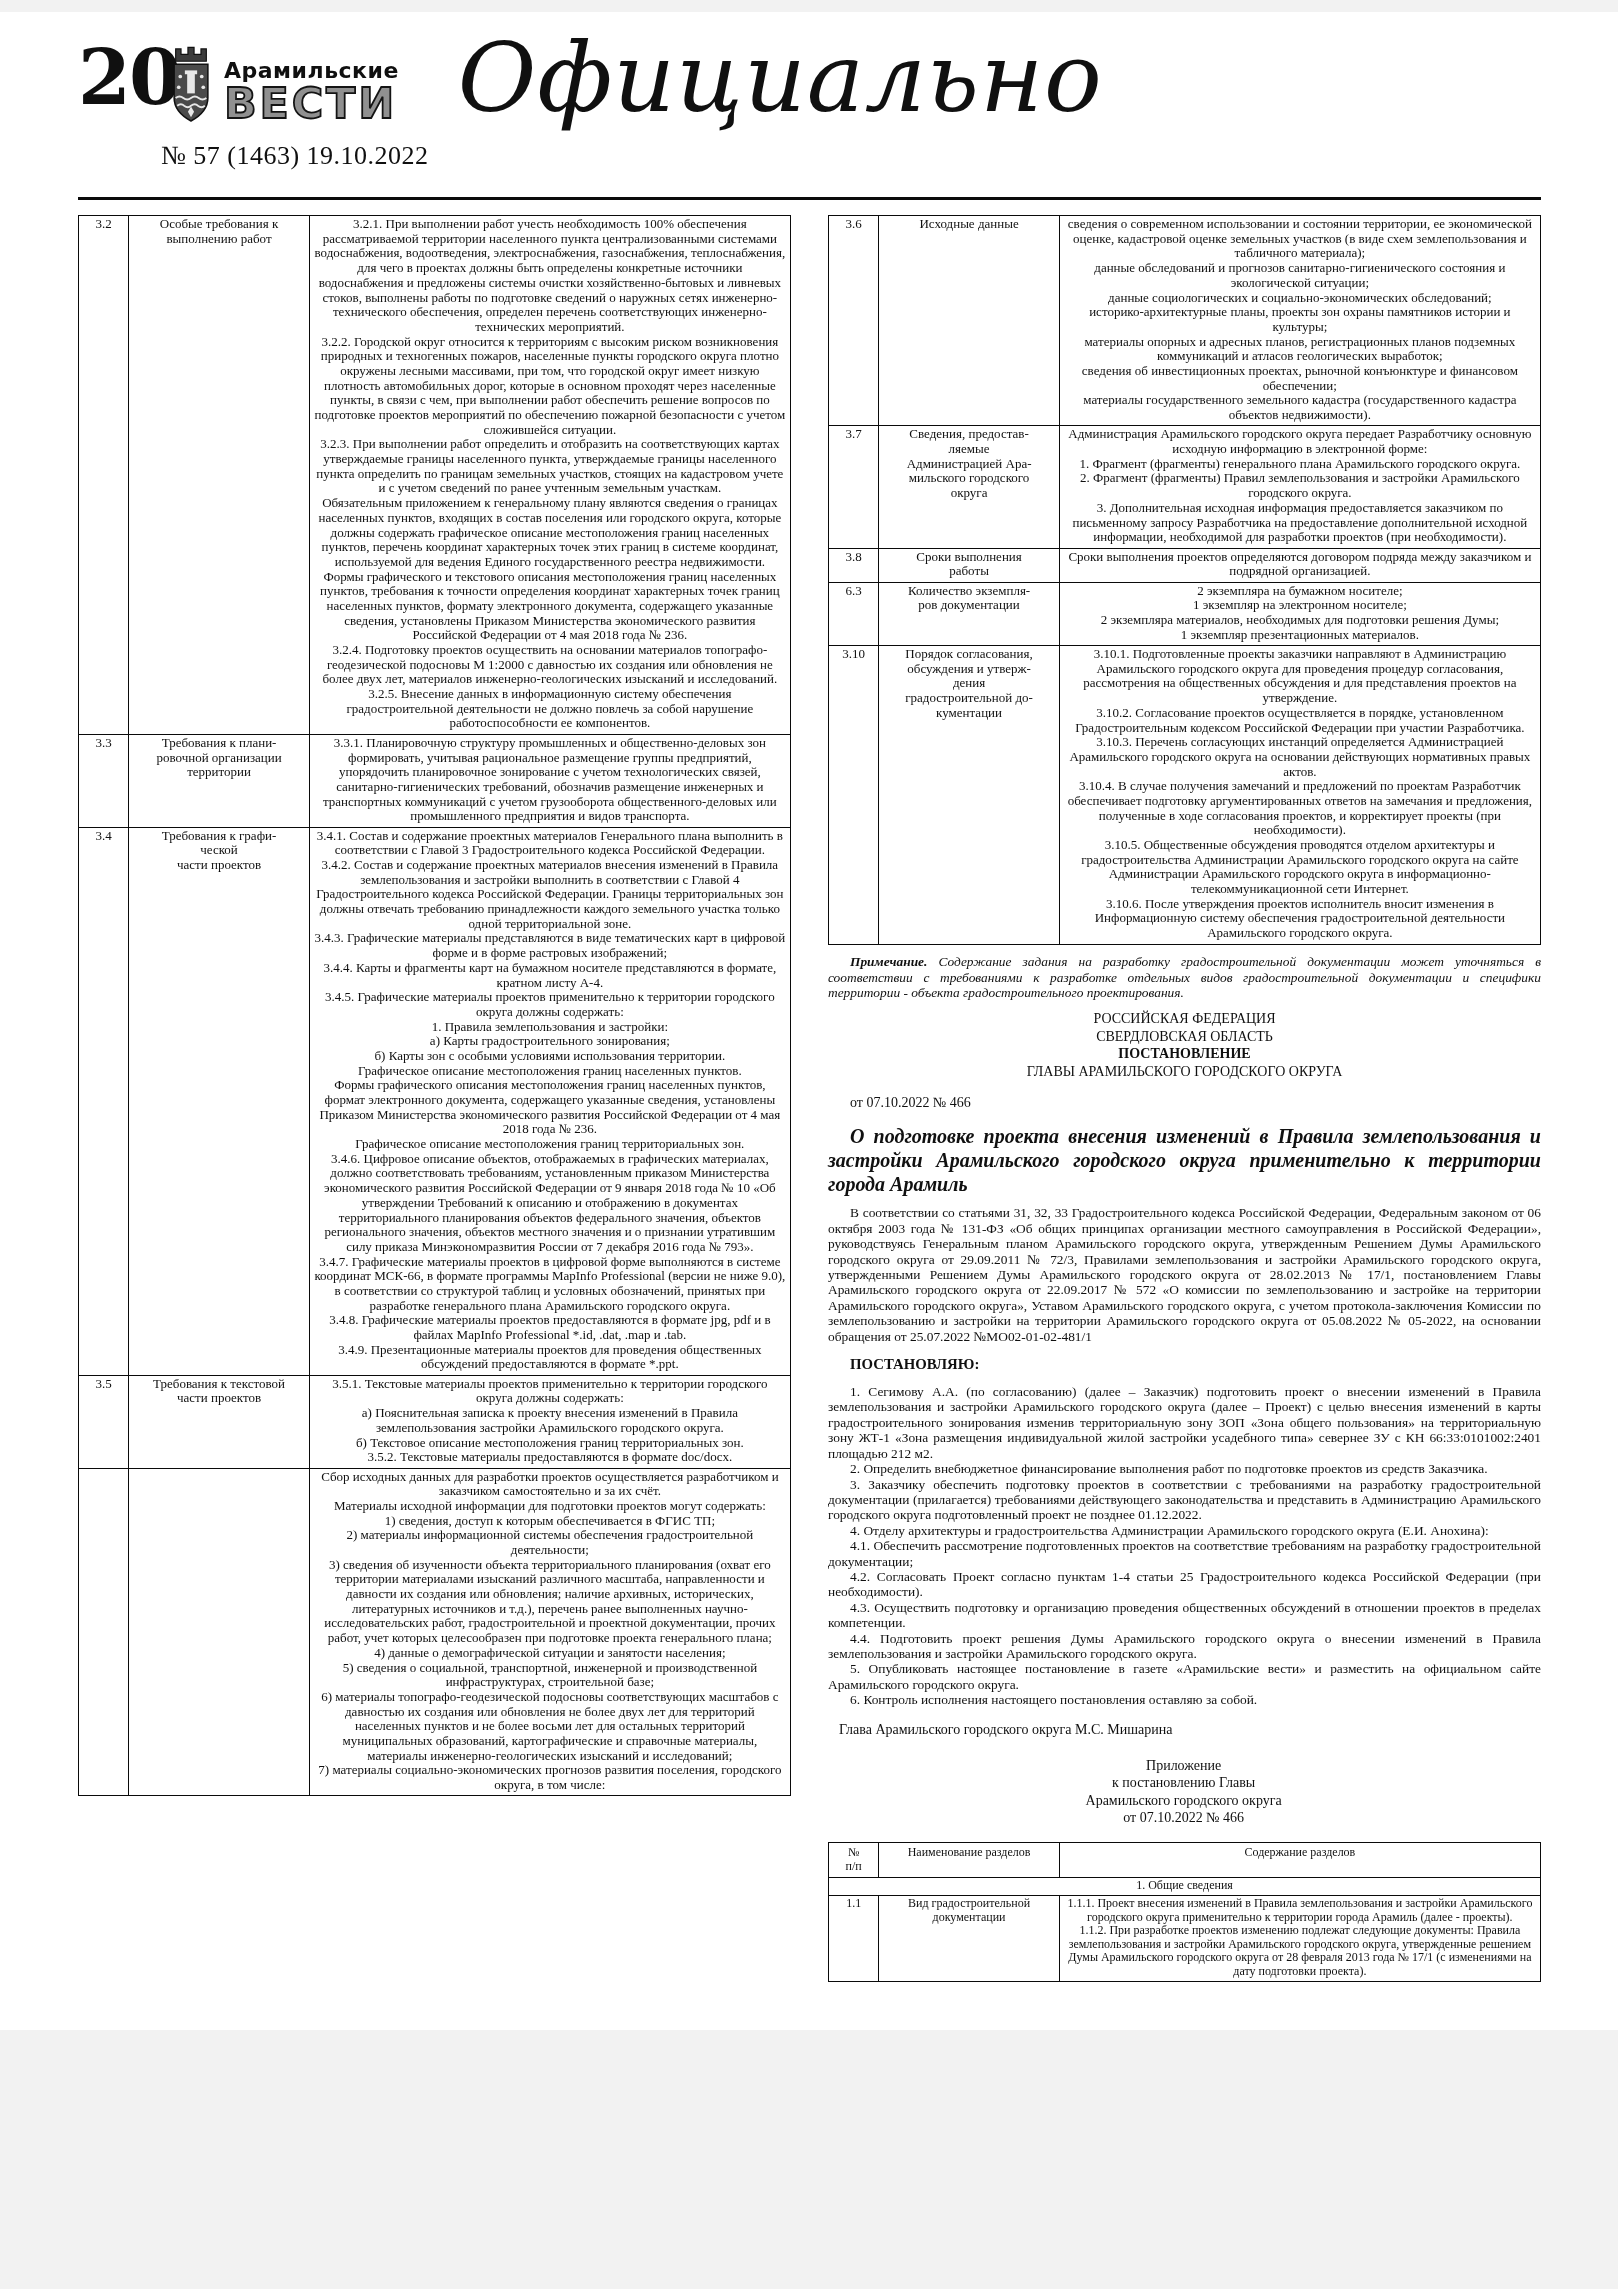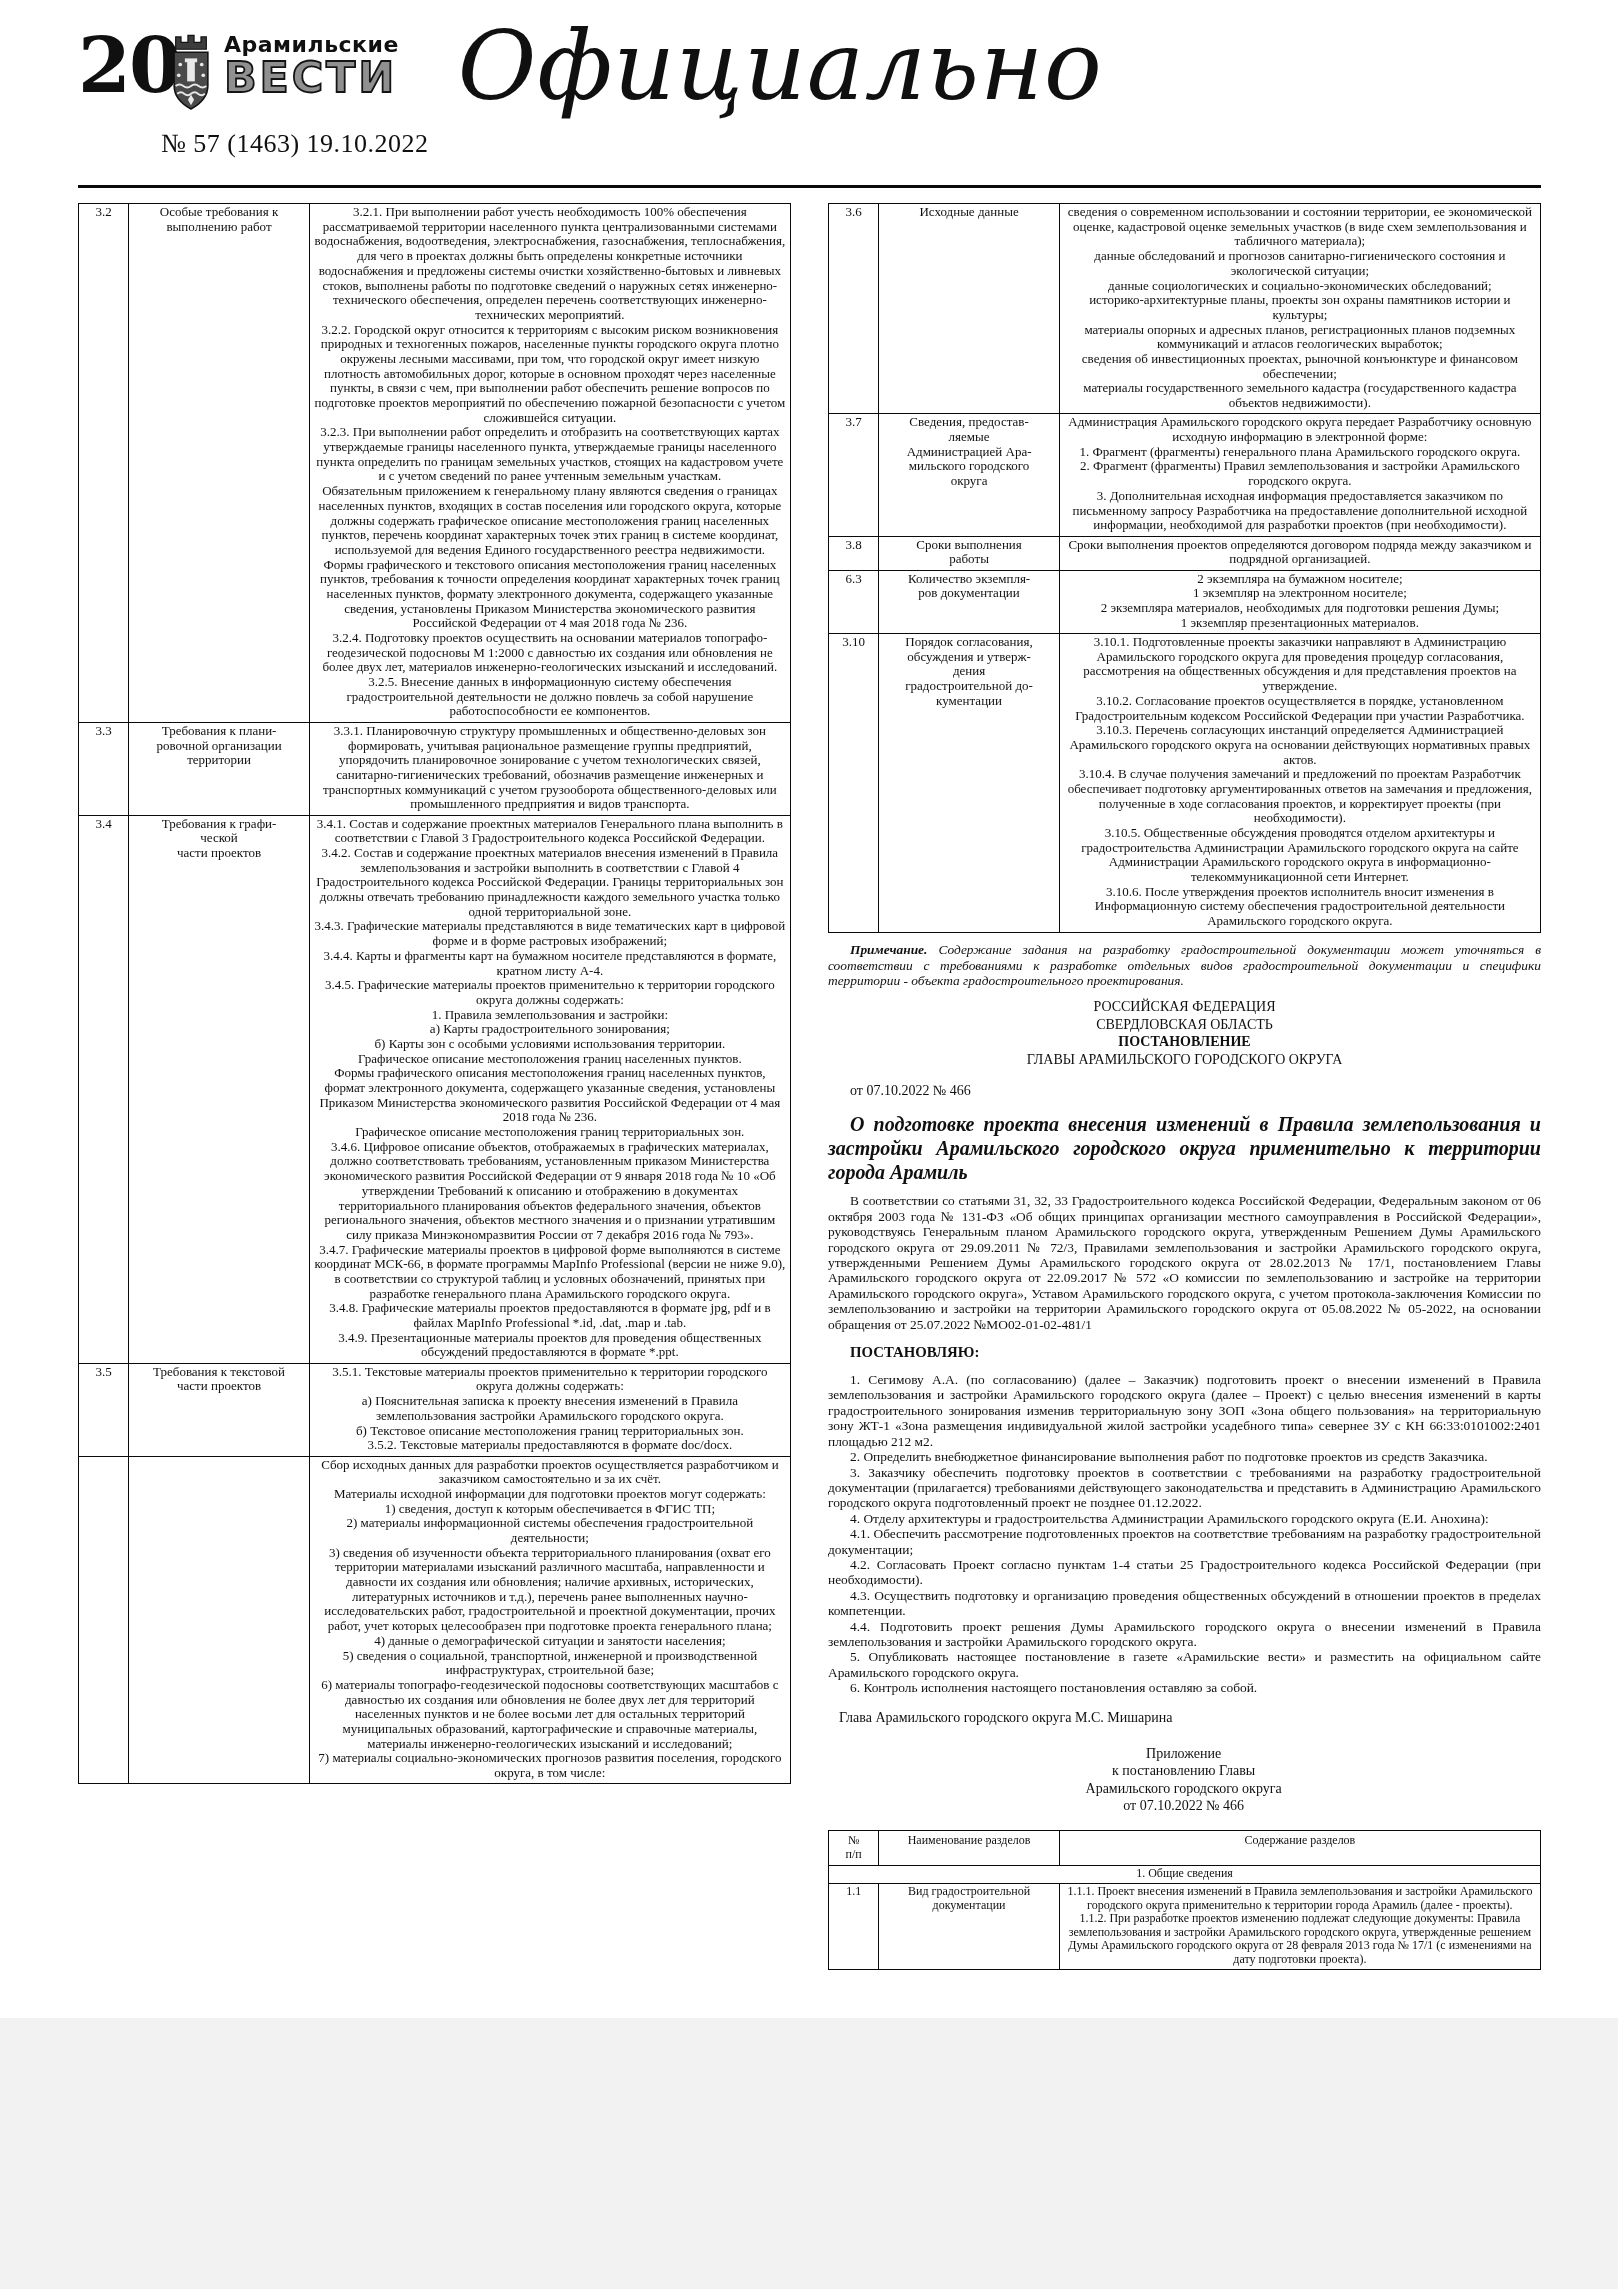--- a/index.html
+++ b/index.html
@@ -1,29 +1,29 @@
 <!DOCTYPE html>
 <html lang="ru" style="font-size:14.8px"><head>
 <meta charset="utf-8">
 <style>
   html,body { margin:0; padding:0; background:#f2f2f2; }
   .page {
-    position:relative; width:1619px; height:2018px; margin:0 auto;
+    position:relative; width:1619px; height:2018px; margin:12px auto;
     background:#ffffff; color:#101010; overflow:hidden;
     font-family:"Liberation Serif", serif;
   }
   
   .header { position:relative; height:155px; margin:26px 78px 0 78px; }
   .page-num {
     position:absolute; left:0; top:1.8px;
     font-family:"DejaVu Serif", serif; font-weight:bold;
     font-size:76px; line-height:1; letter-spacing:-1.8px;
   }
   .arms { position:absolute; left:90px; top:5.5px; width:46px; height:85px; }
-  .masthead { position:absolute; left:146px; top:7px; width:277px; }
+  .masthead { position:absolute; left:146px; top:21px; width:277px; }
   .masthead-top {
     font-family:"DejaVu Sans", sans-serif; font-weight:bold;
     font-size:22px; line-height:1.05; letter-spacing:0.5px;
   }
   .masthead-main {
     font-family:"DejaVu Sans", sans-serif; font-weight:bold;
     font-size:43px; line-height:1.0; letter-spacing:2.8px;
     color:#909090; -webkit-text-stroke:1.8px #141414;
   }
   .issue-line { position:absolute; left:83px; top:103px; font-size:26px; letter-spacing:0.5px; }

